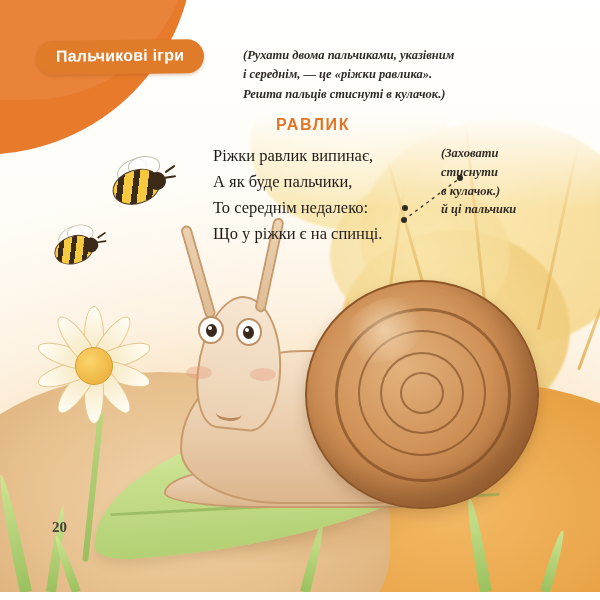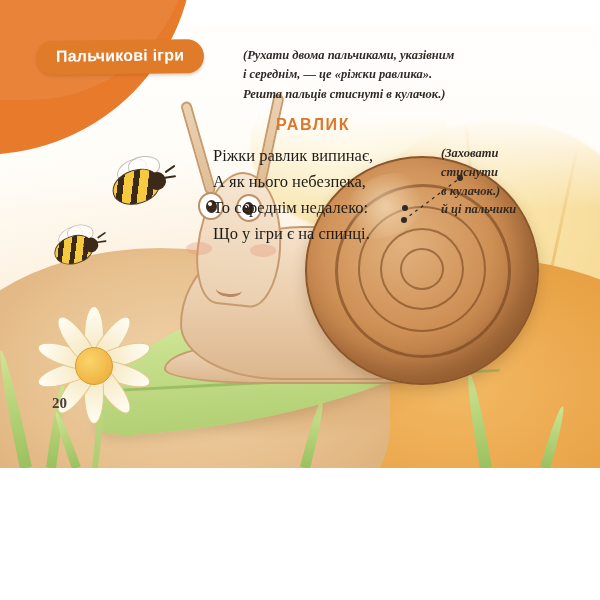--- a/index.html
+++ b/index.html
@@ -3,21 +3,21 @@
 <meta charset="utf-8">
 <style>
   html, body {
     margin: 0;
     padding: 0;
     background: #ffffff;
   }
   #page {
     position: relative;
     width: 600px;
-    height: 468px;
+    height: 592px;
     overflow: hidden;
     font-family: "Liberation Sans", sans-serif;
     background: #fdf6ec;
   }
 
   
   .bg-base {
     position: absolute;
     inset: 0;
     background:
@@ -439,23 +439,23 @@
   <div class="instr">
     <div>(Рухати двома пальчиками, указівним</div>
     <div>і середнім, — це «ріжки равлика».</div>
     <div>Решта пальців стиснуті в кулачок.)</div>
   </div>
 
   <div class="poem-title">РАВЛИК</div>
 
   <div class="poem">
     <div>Ріжки равлик випинає,</div>
-    <div>А як нього небезпека,</div>
+    <div>А як буде пальчики,</div>
     <div>То середнім недалеко:</div>
-    <div>Що у ігри є на спинці.</div>
+    <div>Що у ріжки є на спинці.</div>
   </div>
 
   <div class="side-note">
     <div>(Заховати</div>
     <div>стиснути</div>
     <div>в кулачок.)</div>
     <div>й ці пальчики</div>
   </div>
 
   <svg class="pointer-svg" viewBox="0 0 70 60">

